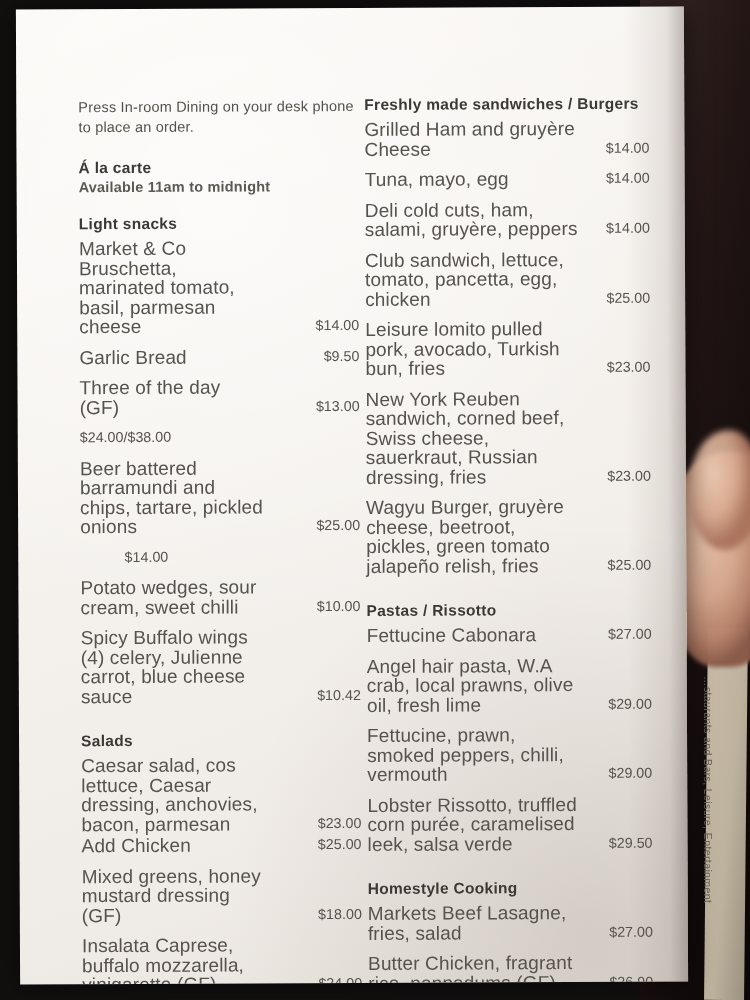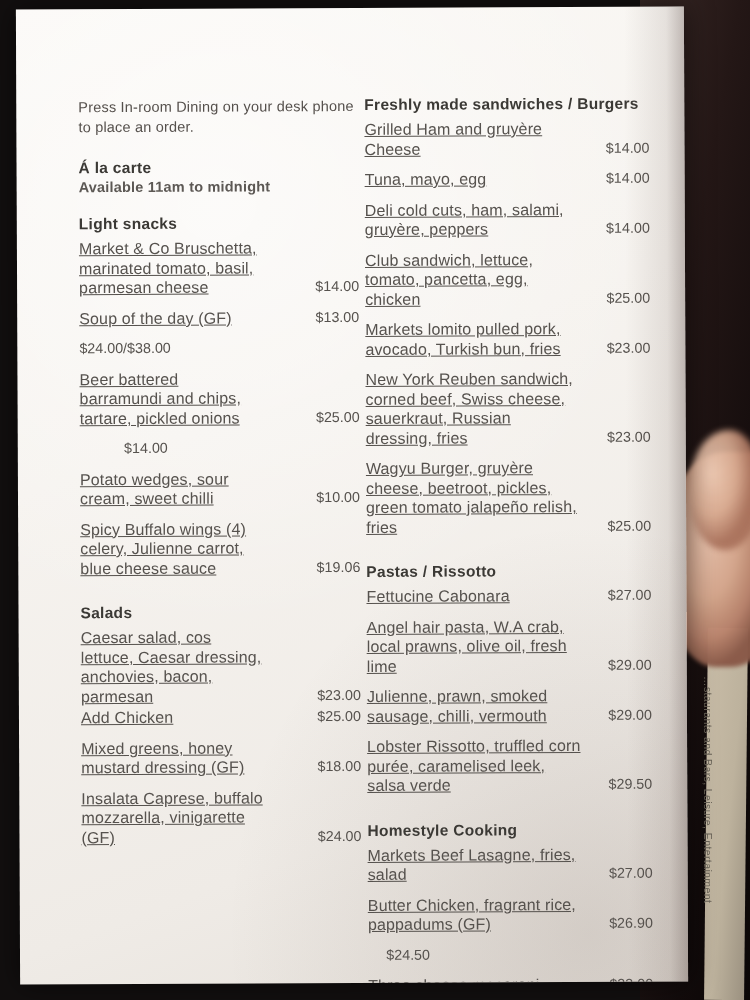--- a/index.html
+++ b/index.html
@@ -145,26 +145,25 @@
   .block { margin-bottom: 26px; }
   .block.tight { margin-bottom: 20px; }
 
   .item {
     display: flex;
     align-items: flex-end;
     margin-bottom: 11px;
   }
   .item .name {
     color: #56524e;
-    font-size: 16px;
+    font-size: 19px;
     line-height: 19.5px;
     letter-spacing: .15px;
     flex: 1 1 auto;
     padding-right: 8px;
-    text-decoration: underline;
   }
   .item .price {
     color: #56524e;
     font-size: 14.3px;
     line-height: 19.5px;
     white-space: nowrap;
     flex: 0 0 auto;
     text-align: right;
   }
   .item.sub {
@@ -199,40 +198,44 @@
           <div class="section-sub">Available 11am to midnight</div>
         </div>
 
         <div class="block">
           <div class="section-title">Light snacks</div>
           <div class="item">
             <span class="name">Market &amp; Co Bruschetta, marinated tomato, basil, parmesan cheese</span>
             <span class="price">$14.00</span>
           </div>
           <div class="item">
-            <span class="name">Soup of the day (GF)</span>
+            <span class="name">Garlic Bread</span>
+            <span class="price">$9.50</span>
+          </div>
+          <div class="item">
+            <span class="name">Three of the day (GF)</span>
             <span class="price">$13.00</span>
           </div>
           <div class="item">
             <span class="price">$24.00/$38.00</span>
           </div>
           <div class="item">
             <span class="name">Beer battered barramundi and chips, tartare, pickled onions</span>
             <span class="price">$25.00</span>
           </div>
           <div class="item">
             <span class="price">$14.00</span>
           </div>
           <div class="item">
             <span class="name">Potato wedges, sour cream, sweet chilli</span>
             <span class="price">$10.00</span>
           </div>
           <div class="item">
             <span class="name">Spicy Buffalo wings (4) celery, Julienne carrot, blue cheese sauce</span>
-            <span class="price">$19.06</span>
+            <span class="price">$10.42</span>
           </div>
         </div>
 
         <div class="block">
           <div class="section-title">Salads</div>
           <div class="item">
             <span class="name">Caesar salad, cos lettuce, Caesar dressing, anchovies, bacon, parmesan</span>
             <span class="price">$23.00</span>
           </div>
           <div class="item sub">
@@ -266,21 +269,21 @@
           </div>
           <div class="item">
             <span class="name">Deli cold cuts, ham, salami, gruyère, peppers</span>
             <span class="price">$14.00</span>
           </div>
           <div class="item">
             <span class="name">Club sandwich, lettuce, tomato, pancetta, egg, chicken</span>
             <span class="price">$25.00</span>
           </div>
           <div class="item">
-            <span class="name">Markets lomito pulled pork, avocado, Turkish bun, fries</span>
+            <span class="name">Leisure lomito pulled pork, avocado, Turkish bun, fries</span>
             <span class="price">$23.00</span>
           </div>
           <div class="item">
             <span class="name">New York Reuben sandwich, corned beef, Swiss cheese, sauerkraut, Russian dressing, fries</span>
             <span class="price">$23.00</span>
           </div>
           <div class="item">
             <span class="name">Wagyu Burger, gruyère cheese, beetroot, pickles, green tomato jalapeño relish, fries</span>
             <span class="price">$25.00</span>
           </div>
@@ -290,21 +293,21 @@
           <div class="section-title">Pastas / Rissotto</div>
           <div class="item">
             <span class="name">Fettucine Cabonara</span>
             <span class="price">$27.00</span>
           </div>
           <div class="item">
             <span class="name">Angel hair pasta, W.A crab, local prawns, olive oil, fresh lime</span>
             <span class="price">$29.00</span>
           </div>
           <div class="item">
-            <span class="name">Julienne, prawn, smoked sausage, chilli, vermouth</span>
+            <span class="name">Fettucine, prawn, smoked peppers, chilli, vermouth</span>
             <span class="price">$29.00</span>
           </div>
           <div class="item">
             <span class="name">Lobster Rissotto, truffled corn purée, caramelised leek, salsa verde</span>
             <span class="price">$29.50</span>
           </div>
         </div>
 
         <div class="block">
           <div class="section-title">Homestyle Cooking</div>

